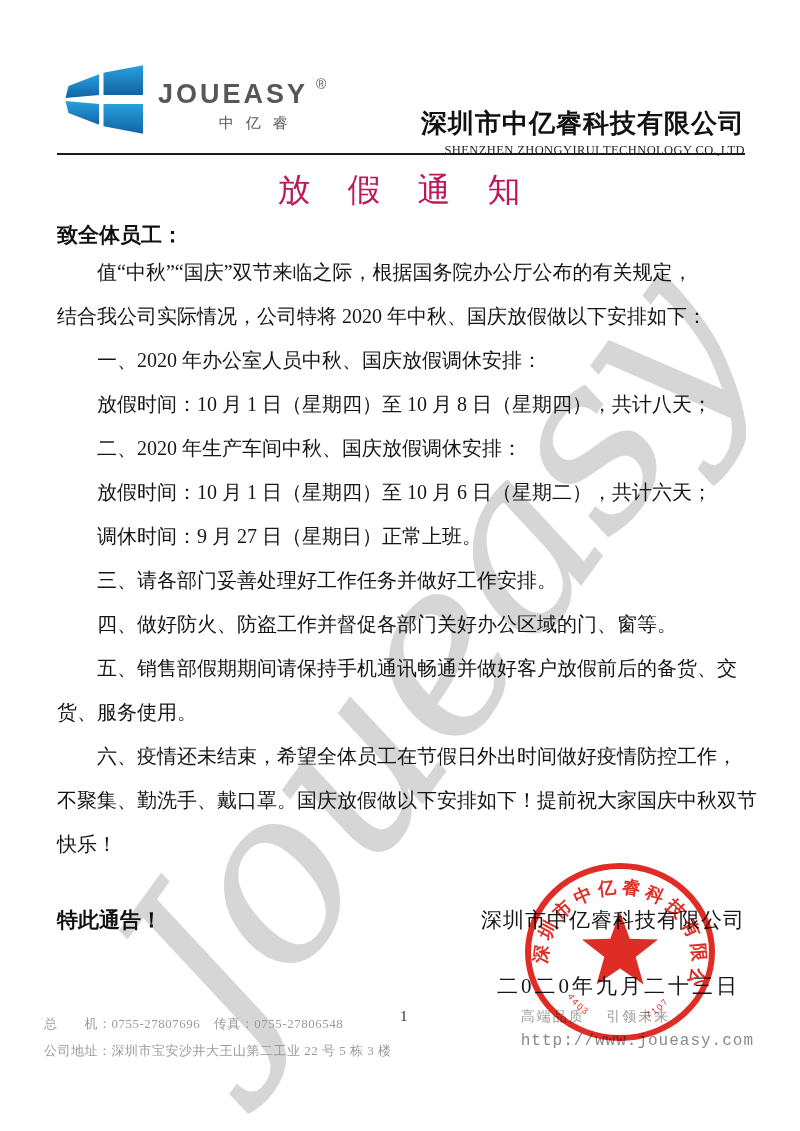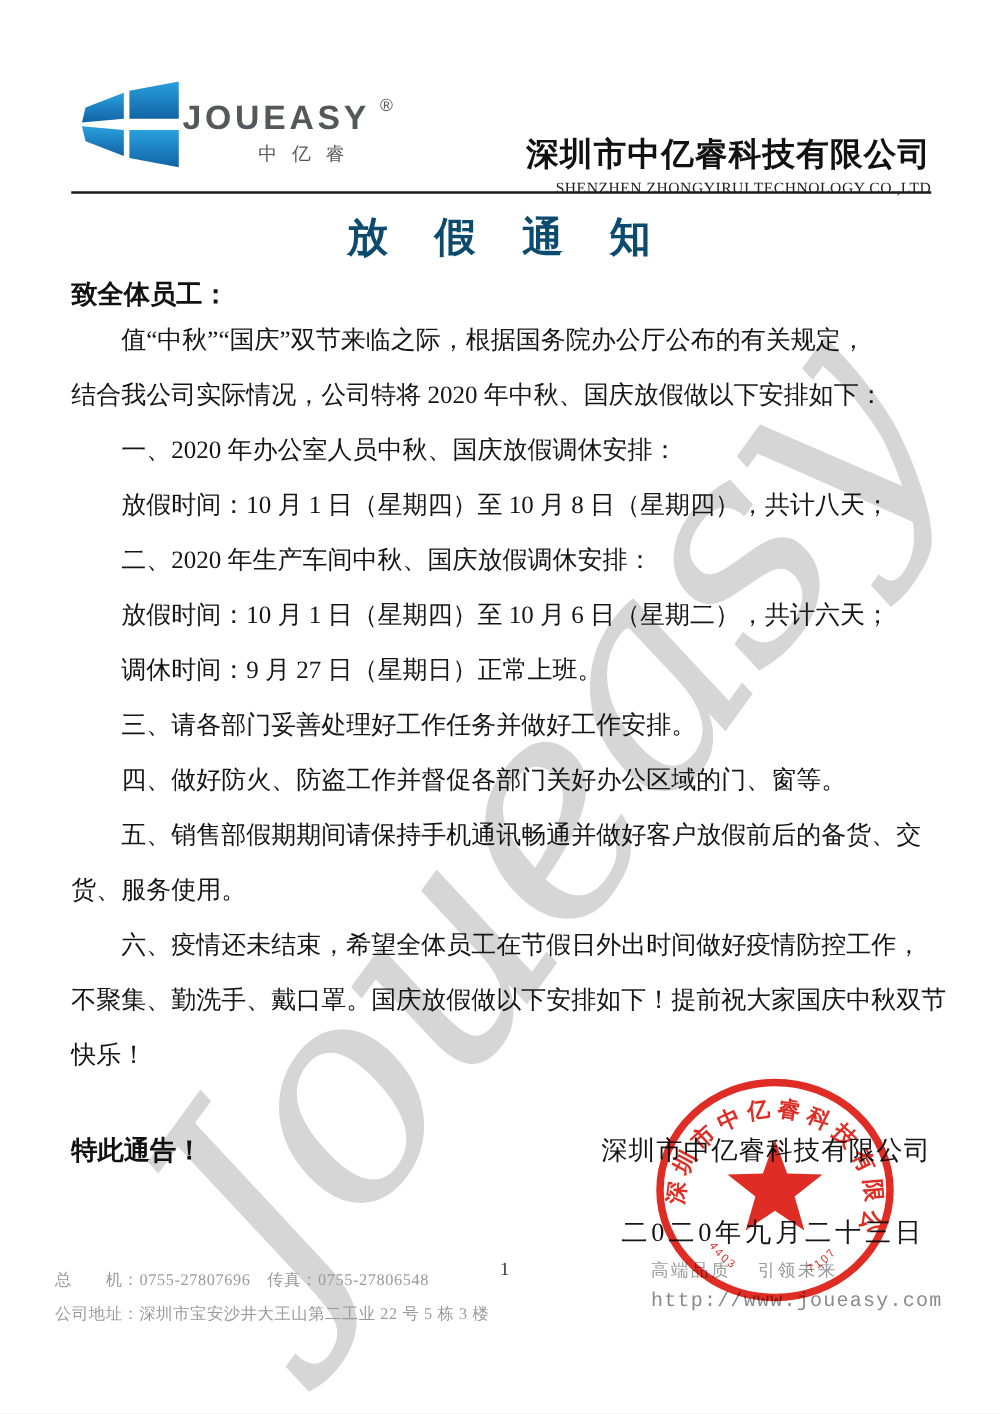--- a/index.html
+++ b/index.html
@@ -3,34 +3,34 @@
 <meta charset="utf-8">
 <style>
   html,body{margin:0;padding:0;background:#e8e8e8;}
   .page{
     position:relative;width:800px;height:1131px;margin:0 auto;background:#ffffff;
     overflow:hidden;font-family:"Liberation Serif","DejaVu Serif",serif;color:#1a1a1a;
   }
   
   .logo{position:absolute;left:64px;top:58px;display:flex;align-items:flex-start;}
   .logo-mark{width:82px;height:80px;}
-  .logo-text{margin-left:0;margin-top:18px;}
+  .logo-text{margin-left:12px;margin-top:18px;}
   .brand{font-family:"Liberation Sans","DejaVu Sans",sans-serif;font-weight:600;
          font-size:27px;letter-spacing:3px;color:#55575a;line-height:1;}
   .reg{font-family:"Liberation Sans",sans-serif;font-size:14px;color:#55575a;
        vertical-align:14px;margin-left:8px;letter-spacing:0;}
   .brand-cn{font-family:"Liberation Sans","DejaVu Sans",sans-serif;font-size:15px;
             color:#55575a;letter-spacing:12px;margin-top:6px;text-align:center;padding-left:34px;}
   .company-block{position:absolute;right:55px;top:106px;text-align:right;}
   .company-cn{font-size:26px;font-weight:bold;letter-spacing:1px;color:#111;}
   .company-en{font-size:12.5px;letter-spacing:.4px;color:#222;margin-top:2px;}
   .header-rule{position:absolute;left:57px;right:55px;top:153px;border-top:2px solid #1c1c1c;}
   
   .doc-title{position:absolute;left:0;right:0;top:168px;text-align:center;
-             font-size:33px;font-weight:bold;letter-spacing:2px;color:#0c4a6e;}
+             font-size:33px;font-weight:normal;letter-spacing:2px;color:#be185d;}
   .salutation{position:absolute;left:57px;top:221px;
               font-family:"Liberation Sans","DejaVu Sans",sans-serif;
               font-weight:bold;font-size:21px;color:#111;}
   .body{position:absolute;left:57px;right:55px;top:250px;font-size:20px;color:#151515;}
   .line{height:44px;line-height:44px;white-space:nowrap;}
   .ind{padding-left:40px;}
   
   .signoff{position:absolute;left:57px;right:55px;top:906px;display:flex;
            justify-content:space-between;align-items:flex-end;}
   .signoff-left{font-family:"Liberation Sans","DejaVu Sans",sans-serif;

